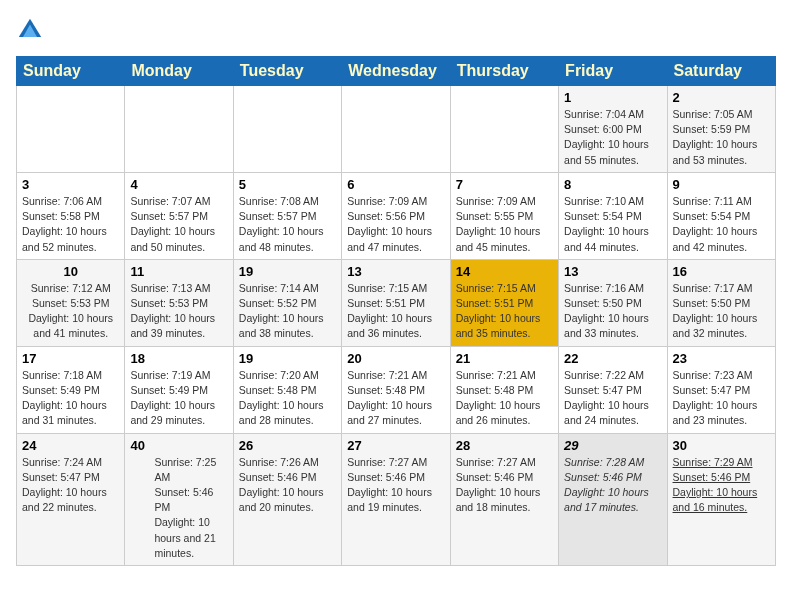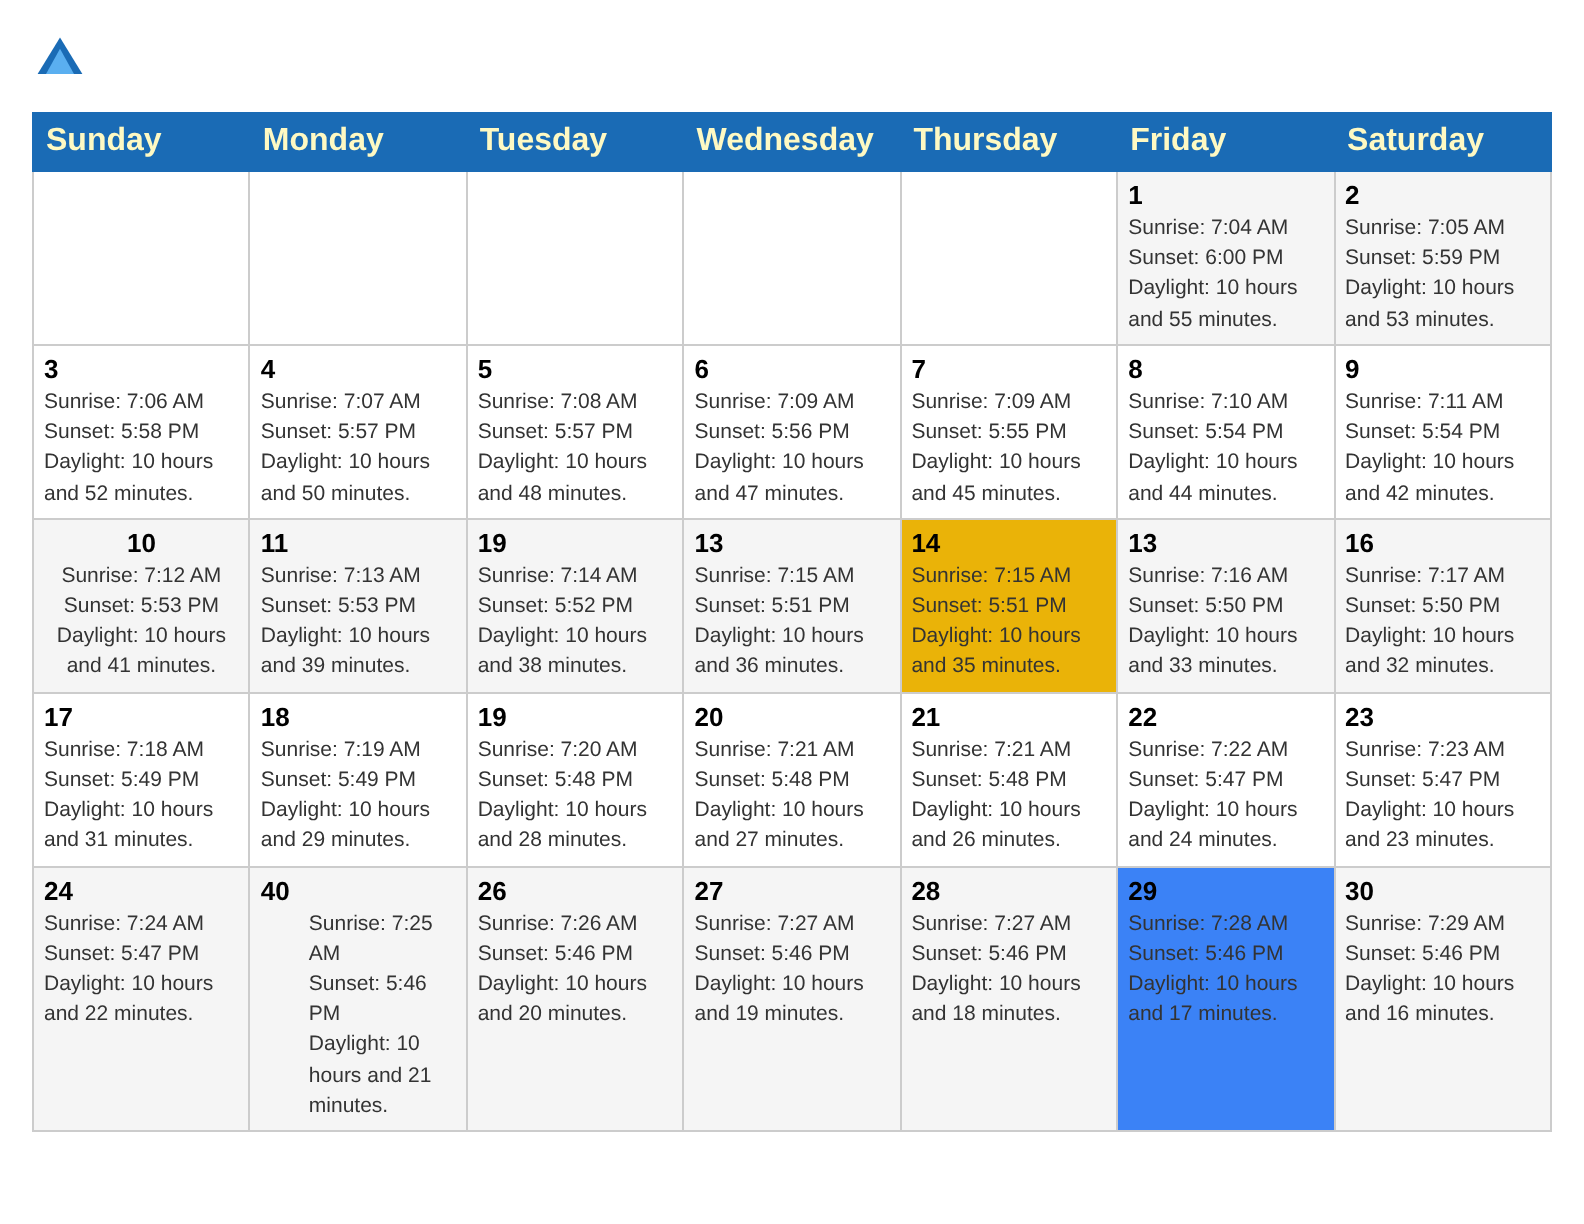--- a/index.html
+++ b/index.html
@@ -302,27 +302,27 @@
           <div class="day-info" style="white-space: pre-line;">Sunrise: 7:27 AM
 Sunset: 5:46 PM
 Daylight: 10 hours and 19 minutes.</div>
         </td>
         <td style="background: rgb(245, 245, 245);">
           <span class="day-number">28</span>
           <div class="day-info" style="white-space: pre-line;">Sunrise: 7:27 AM
 Sunset: 5:46 PM
 Daylight: 10 hours and 18 minutes.</div>
         </td>
-        <td style="background: #3b82f6;">
+        <td style="background: #e5e5e5; font-style: italic;">
           <span class="day-number">29</span>
           <div class="day-info" style="white-space: pre-line;">Sunrise: 7:28 AM
 Sunset: 5:46 PM
 Daylight: 10 hours and 17 minutes.</div>
         </td>
         <td style="background: rgb(245, 245, 245);">
           <span class="day-number">30</span>
-          <div class="day-info" style="white-space: pre-line;">Sunrise: 7:29 AM
+          <div class="day-info" style="white-space: pre-line; text-decoration: underline;">Sunrise: 7:29 AM
 Sunset: 5:46 PM
 Daylight: 10 hours and 16 minutes.</div>
         </td>
       </tr>
     </tbody>
 </table>
 
 </body></html>

